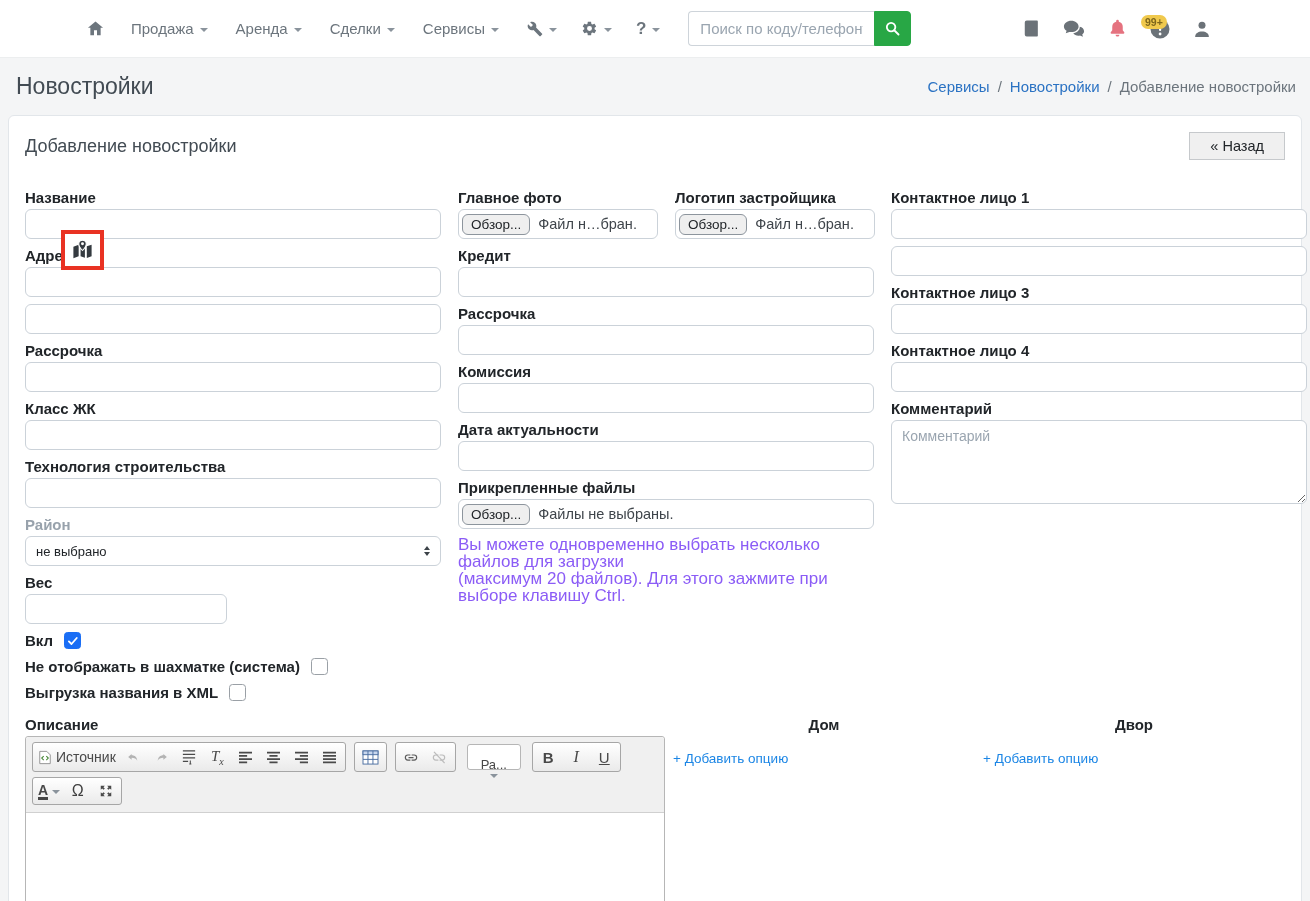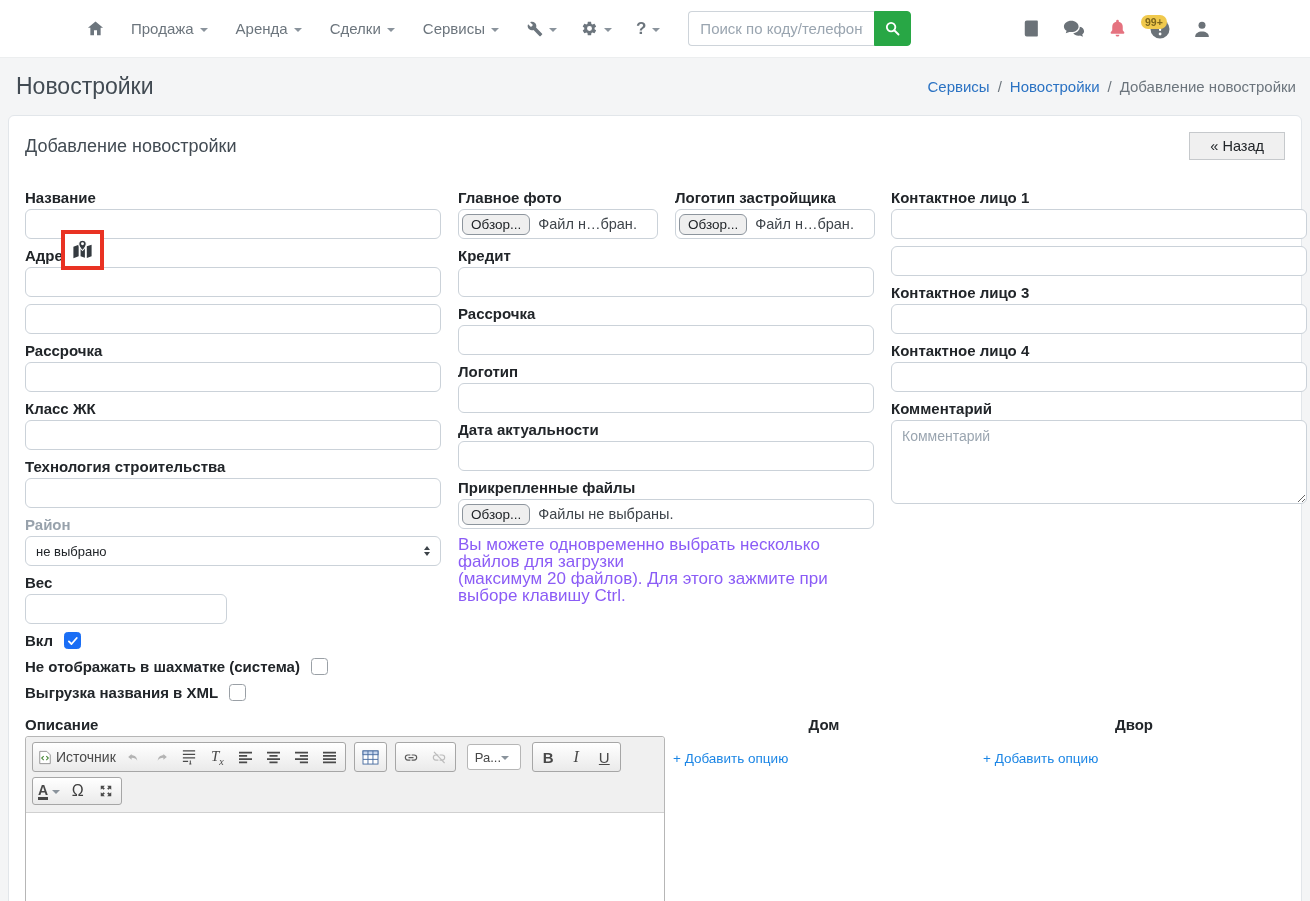--- a/index.html
+++ b/index.html
@@ -151,21 +151,21 @@
     background:linear-gradient(#ffffff,#eaeaea); border:1px solid #a6a6a6; border-radius:3px; padding:1px 2px;
   }
   .ed-btn {
     min-width:27px; height:24px; display:flex; align-items:center; justify-content:center;
     border-radius:2px; color:#484848; font-size:13.5px; cursor:pointer; padding:0 3px; gap:4px;
   }
   .ed-btn.disabled { cursor:default; }
   .ed-src-label { font-size:14px; color:#4a4a4a; }
   .ed-combo {
     display:flex; align-items:center; gap:0; background:#fff; border:1px solid #b6b6b6; border-radius:3px;
-    height:24px; padding:12px 7px; font-size:13px; color:#474747; cursor:pointer; min-width:54px;
+    height:24px; padding:12px 7px; font-size:13px; color:#474747; cursor:pointer; min-width:54px;flex-direction:column;
   }
   .ed-b { font-weight:700; font-size:15px; }
   .ed-i { font-style:italic; font-family:"Liberation Serif", serif; font-size:16px; }
   .ed-u { text-decoration:underline; font-size:15px; }
   .ed-tx { font-style:italic; font-family:"Liberation Serif", serif; font-size:15px; }
   .ed-tx sub { font-size:10px; }
   .ed-colorA { font-weight:700; font-size:14px; border-bottom:3px solid #464646; line-height:14px; }
   .ed-omega { font-size:16px; color:#3f3f3f; }
   .ed-content { background:#fff; height:101px; border-radius:0 0 3px 3px; }
 </style>
@@ -374,21 +374,21 @@
           </div>
         </div>
       </div>
 
       <label class="flabel">Кредит</label>
       <input class="finput" type="text" style="">
 
       <label class="flabel">Рассрочка</label>
       <input class="finput" type="text" style="">
 
-      <label class="flabel">Логотип</label>
+      <label class="flabel">Комиссия</label>
       <input class="finput" type="text" style="">
 
       <label class="flabel">Дата актуальности</label>
       <input class="finput" type="text" style="">
 
       <label class="flabel">Прикрепленные файлы</label>
       <div class="filectl">
         <span class="browse-btn">Обзор...</span>
         <span class="file-name">Файлы не выбраны.</span>
       </div>

